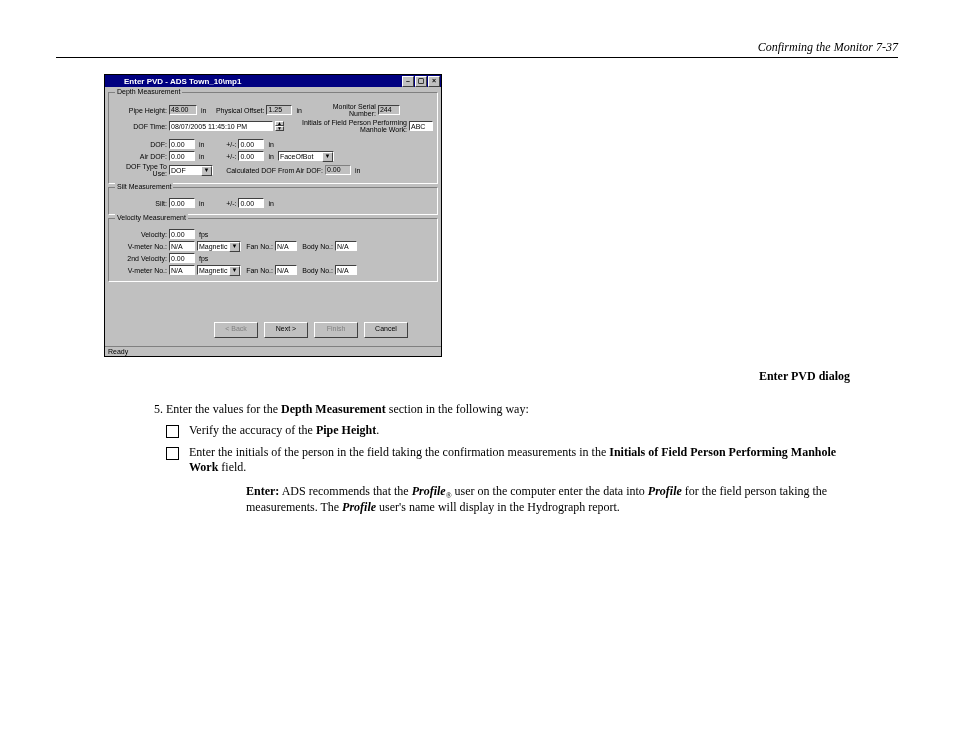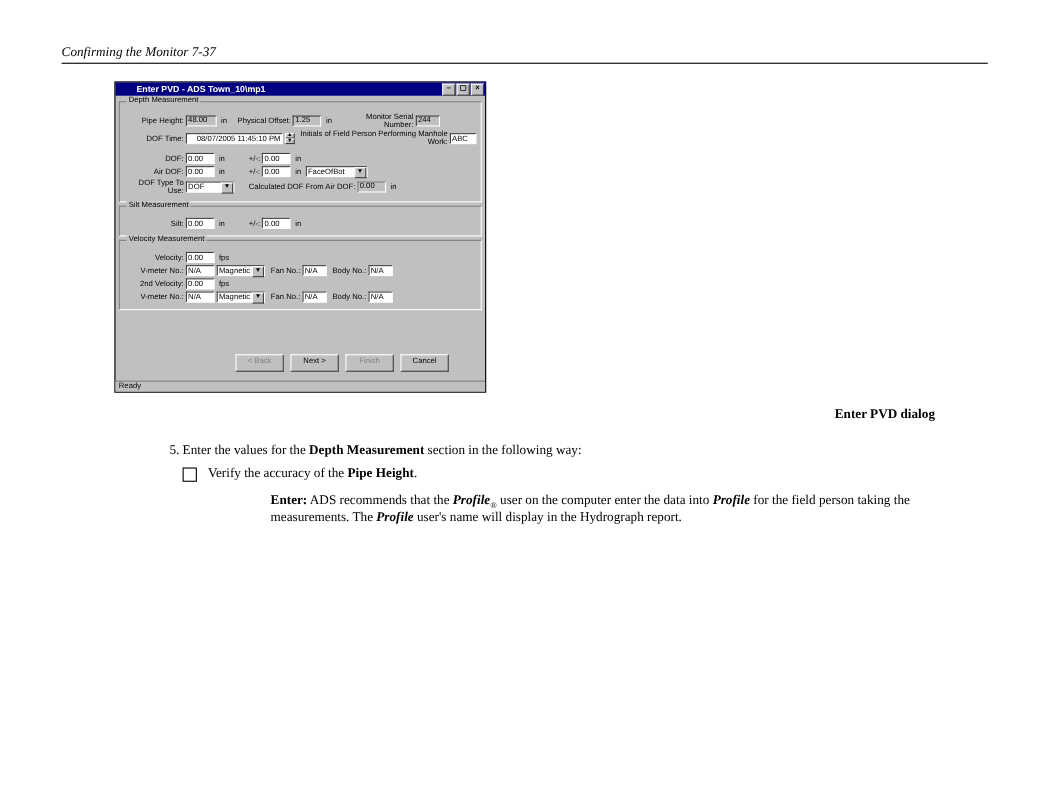--- a/index.html
+++ b/index.html
@@ -1,18 +1,18 @@
 <!DOCTYPE html>
 <html><head>
 <meta charset="utf-8">
 <style>
   html,body{margin:0;padding:0;background:#fff;font-family:"Times New Roman",serif;font-size:12px;color:#000;width:954px}
   .page{padding:40px 56px 60px 56px}
   .rule{border-top:1px solid #000;margin:0 0 16px 0}
-  .hdr{font-style:italic;font-size:12px;margin-bottom:2px;display:flex;justify-content:flex-start}
+  .hdr{font-style:italic;font-size:12px;margin-bottom:2px;display:flex;justify-content:flex-end}
   .figwrap{margin:6px 0 12px 48px}
   .caption{text-align:right;font-size:12px;margin:10px 48px 18px 48px}
   .win{width:336px;border:1px solid #000;background:#c0c0c0;font-family:"MS Sans Serif",Arial,sans-serif;font-size:8px;color:#000}
   .titlebar{height:12px;background:#000080;color:#fff;display:flex;align-items:center;padding:0 1px;font-size:8px;font-weight:bold}
   .titlebar .txt{flex:1;padding-left:18px}
   .titlebtn{width:10px;height:9px;background:#c0c0c0;border:1px solid #fff;border-right-color:#404040;border-bottom-color:#404040;margin-left:1px;font-size:7px;line-height:7px;text-align:center;color:#000}
   .body{padding:3px 3px 2px 3px}
   .grp{border:1px solid #808080;border-right-color:#fff;border-bottom-color:#fff;margin:2px 0 3px 0;padding:8px 4px 4px 4px;position:relative}
   .grp .lgd{position:absolute;top:-5px;left:6px;background:#c0c0c0;padding:0 2px;font-size:7px}
   .row{display:flex;align-items:center;margin:2px 0;gap:2px;flex-wrap:nowrap}
@@ -68,21 +68,21 @@
         <span class="ro" style="width:28px">48.00</span>
         <span class="unit">in</span>
         <span class="lab" style="width:54px">Physical Offset:</span>
         <span class="ro" style="width:26px">1.25</span>
         <span class="unit">in</span>
         <span class="lab" style="width:70px">Monitor Serial Number:</span>
         <span class="ro" style="width:22px">244</span>
       </div>
       <div class="row">
         <span class="lab" style="width:54px">DOF Time:</span>
-        <input type="text" style="width: 88px; text-align: right;" value="08/07/2005 11:45:10 PM">
+        <input type="text" style="width: 104px;" value="08/07/2005 11:45:10 PM">
         <span class="updn">
                 <div>▲</div>
                 <div>▼</div>
               </span>
         <span class="lab flex1" style="text-align:right">Initials of Field Person Performing Manhole Work:</span>
         <input type="text" style="width: 24px;" value="ABC">
       </div>
       <div class="row" style="margin-top:6px">
         <span class="lab" style="width:54px">DOF:</span>
         <input type="text" style="width: 26px;" value="0.00">
@@ -180,19 +180,23 @@
   <span class="bold">Enter PVD dialog</span>
 </div>
 
 <ol class="steps" start="5">
   <li>
     <span>Enter the values for the </span><span class="bold">Depth Measurement</span><span> section in the following way:</span>
     <div class="cbrow">
       <div class="checkbox"></div>
       <div class="cbtxt"><span>Verify the accuracy of the </span><span class="bold">Pipe Height</span><span>.</span></div>
     </div>
+    <div class="cbrow">
+      <div class="checkbox"></div>
+      <div class="cbtxt"><span>Enter the initials of the person in the field taking the confirmation measurements in the </span><span class="bold">Initials of Field Person Performing Manhole Work</span><span> field.</span></div>
+    </div>
     <div style="margin:8px 0 0 80px;font-size:12px">
       <span class="bold">Enter:</span><span> ADS recommends that the </span><span class="bold ital">Profile</span><span class="sub">®</span><span> user on the computer enter the data into </span><span class="bold ital">Profile</span><span> for the field person taking the measurements.  The </span><span class="bold ital">Profile</span><span> user's name will display in the Hydrograph report.</span>
     </div>
   </li>
 </ol>
 
 </div>
 
 </body></html>

